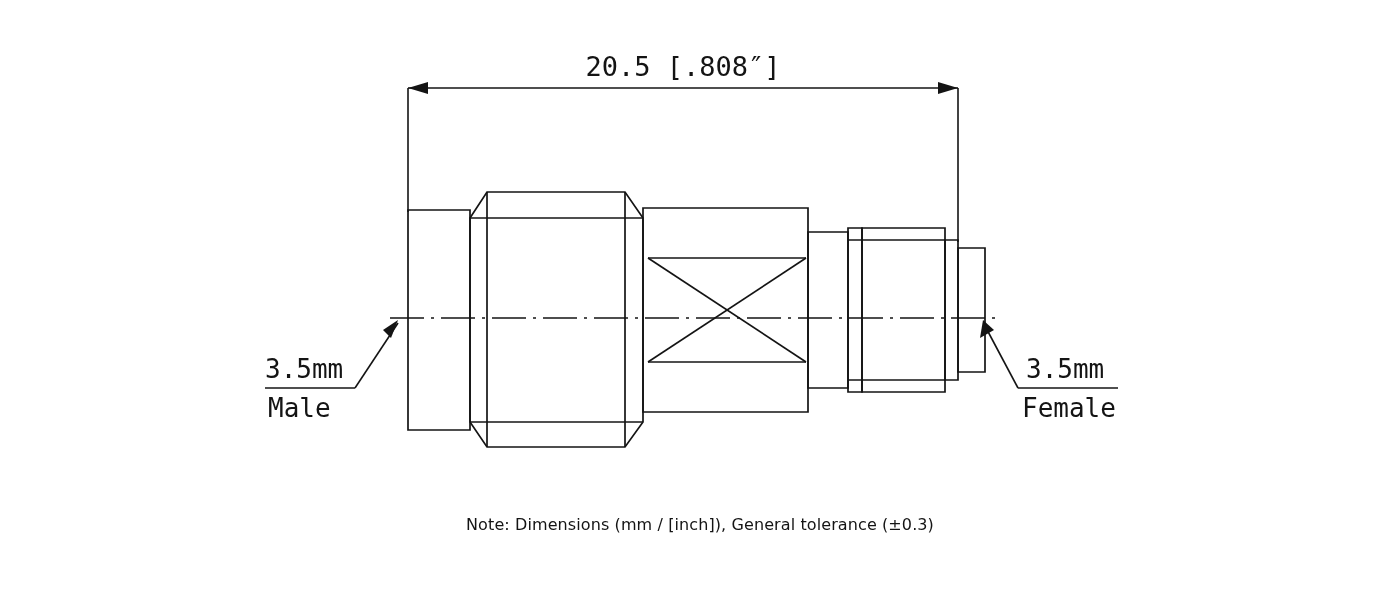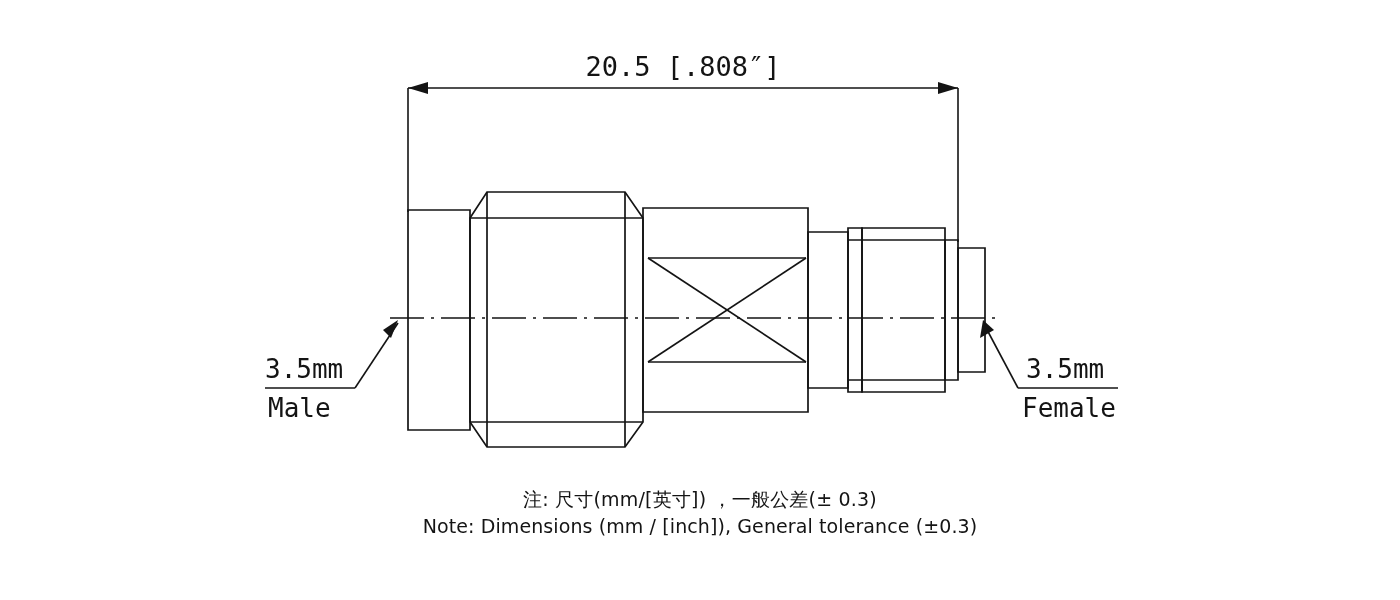--- a/index.html
+++ b/index.html
@@ -41,21 +41,21 @@
     color: #141414;
     white-space: pre;
   }
   #note-cn {
     top: 487px;
     font-size: 19px;
     letter-spacing: 0.2px;
   }
   #note-en {
     top: 515px;
-    font-size: 19px;
+    font-size: 16px;
     letter-spacing: 0.1px;
   }
 </style>
 </head>
 <body>
 
 <div id="stage">
 
   <svg class="drawing" viewBox="0 0 1400 600">
 
@@ -113,16 +113,15 @@
 
     <g stroke="#141414" stroke-width="1.6" fill="none">
       <line x1="1018" y1="388" x2="985" y2="326"></line>
       <line x1="1018" y1="388" x2="1118" y2="388"></line>
     </g>
     <polygon points="983,320 980,338 994,330" fill="#141414"></polygon>
     <text class="mono-label" x="1026" y="378" font-size="26">3.5mm</text>
     <text class="mono-label" x="1022" y="417" font-size="26">Female</text>
   </svg>
 
-  <div class="note-text" id="note-cn">注: 尺寸(mm/[英寸]) ，一般公差(± 0.3)</div>
   <div class="note-text" id="note-en">Note: Dimensions (mm / [inch]), General tolerance (±0.3)</div>
 
 </div>
 
 </body></html>

